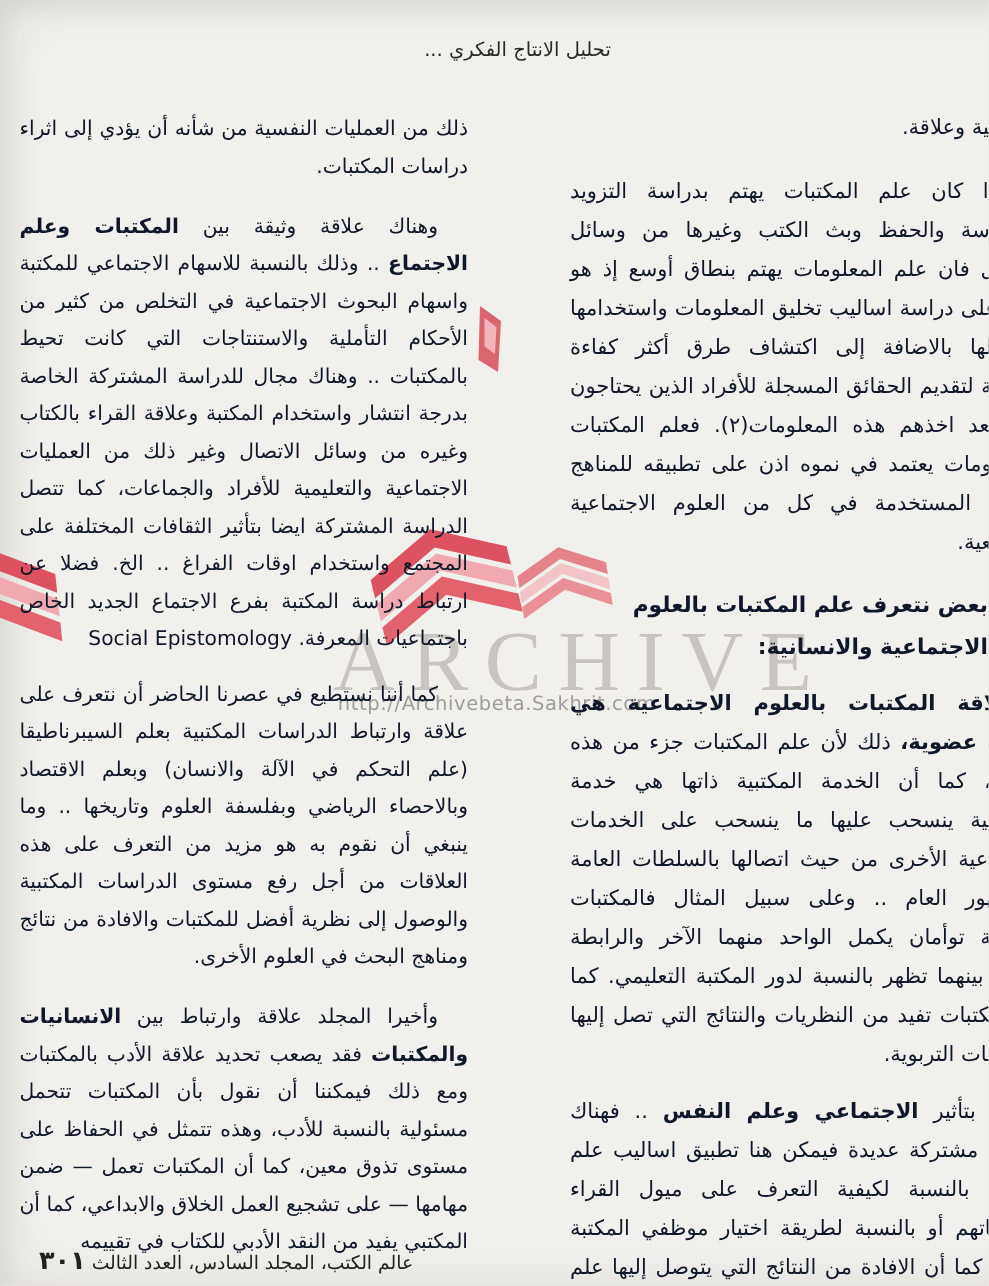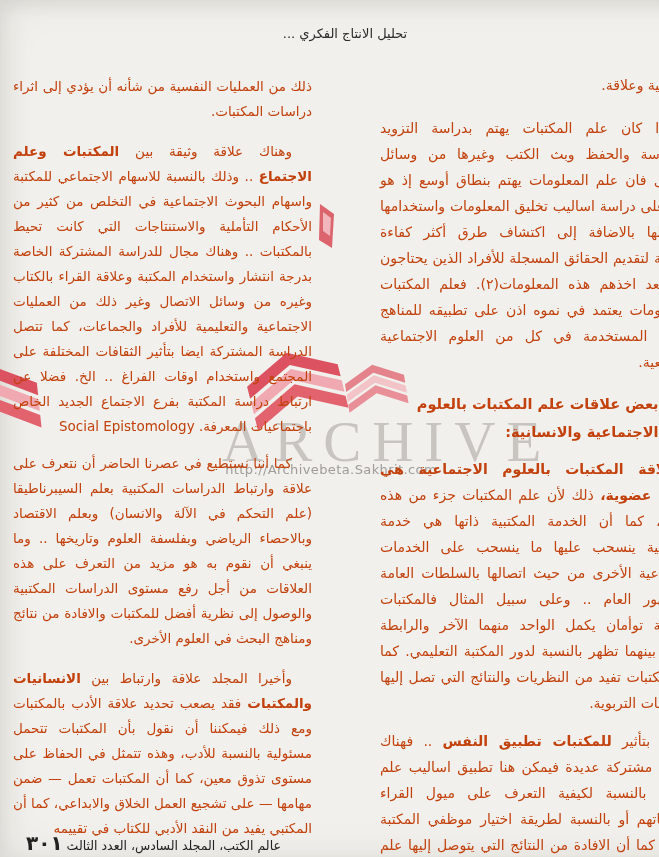--- a/index.html
+++ b/index.html
@@ -14,23 +14,23 @@
   }
   
   .header-line{
     position:absolute;top:26px;left:250px;width:190px;
     direction:rtl;text-align:center;font-size:13px;color:#2b2a28;
   }
   .footer-line{
     position:absolute;top:831px;left:26px;direction:rtl;
     font-size:12.5px;color:#22211f;z-index:3;
   }
-  .footer-line .pgnum{font-weight:bold;font-size:20px;letter-spacing:1px;}
+  .footer-line .pgnum{font-weight:bold;font-size:17px;letter-spacing:1px;}
   
-  .col{position:absolute;direction:rtl;color:#c2410c;z-index:2;}
+  .col{position:absolute;direction:rtl;color:#0f172a;z-index:2;}
   .col-right{right:11px;top:72px;width:316px;font-size:14px;line-height:26px;}
   .col-left{left:13px;top:74px;width:299px;font-size:13.5px;line-height:25px;}
   .col p{margin:0;text-align:justify;}
   .col p.sp{margin-bottom:12px;}
   .col p.sp-lg{margin-bottom:15px;}
   .col p.indent{text-indent:20px;}
   .tail-line{text-align:right !important;margin-bottom:17px !important;}
   .heading{display:flex;gap:9px;font-weight:bold;font-size:14.5px;
            line-height:28px;margin:1px 0 10px;}
   .heading .num{white-space:nowrap;}
@@ -84,24 +84,24 @@
   </svg>
 
   <div class="wm wm-word">ARCHIVE</div>
   <div class="wm wm-url">http://Archivebeta.Sakhrit.com</div>
 
   <div class="col col-right">
     <p class="tail-line">الانسانية وعلاقة.</p>
     <p class="indent sp-lg">وإذا كان علم المكتبات يهتم بدراسة التزويد والفهرسة والحفظ وبث الكتب وغيرها من وسائل الاتصال فان علم المعلومات يهتم بنطاق أوسع إذ هو يركز على دراسة اساليب تخليق المعلومات واستخدامها وتوصيلها بالاضافة إلى اكتشاف طرق أكثر كفاءة وسرعة لتقديم الحقائق المسجلة للأفراد الذين يحتاجون إليها بعد اخذهم هذه المعلومات(٢). فعلم المكتبات والمعلومات يعتمد في نموه اذن على تطبيقه للمناهج البحثية المستخدمة في كل من العلوم الاجتماعية والطبيعية.</p>
     <div class="heading">
       <span class="num">٢ —</span>
-      <span>بعض علاقات علم المكتبات بالعلوم الاجتماعية والانسانية:</span>
+      <span>بعض نتعرف علم المكتبات بالعلوم الاجتماعية والانسانية:</span>
     </div>
     <p class="indent sp"><b>علاقة المكتبات بالعلوم الاجتماعية هي علاقة عضوية،</b><span> ذلك لأن علم المكتبات جزء من هذه العلوم، كما أن الخدمة المكتبية ذاتها هي خدمة اجتماعية ينسحب عليها ما ينسحب على الخدمات الاجتماعية الأخرى من حيث اتصالها بالسلطات العامة والجمهور العام .. وعلى سبيل المثال فالمكتبات والتربية توأمان يكمل الواحد منهما الآخر والرابطة القوية بينهما تظهر بالنسبة لدور المكتبة التعليمي. كما أن المكتبات تفيد من النظريات والنتائج التي تصل إليها الدراسات التربوية.</span></p>
-    <p class="indent"><span>أما بتأثير </span><b>للمكتبات تطبيق النفس</b><span> .. فهناك جوانب مشتركة عديدة فيمكن هنا تطبيق اساليب علم النفس بالنسبة لكيفية التعرف على ميول القراء واتجاهاتهم أو بالنسبة لطريقة اختيار موظفي المكتبة الجدد، كما أن الافادة من النتائج التي يتوصل إليها علم النفس (خصوصا علم النفس الاجتماعي) بالنسبة لتحليل القراءة والقراء وتشكيل الوعي الاجتماعي وغير</span></p>
+    <p class="indent"><span>أما بتأثير </span><b>الاجتماعي وعلم النفس</b><span> .. فهناك جوانب مشتركة عديدة فيمكن هنا تطبيق اساليب علم النفس بالنسبة لكيفية التعرف على ميول القراء واتجاهاتهم أو بالنسبة لطريقة اختيار موظفي المكتبة الجدد، كما أن الافادة من النتائج التي يتوصل إليها علم النفس (خصوصا علم النفس الاجتماعي) بالنسبة لتحليل القراءة والقراء وتشكيل الوعي الاجتماعي وغير</span></p>
   </div>
 
   <div class="col col-left">
     <p class="sp-lg">ذلك من العمليات النفسية من شأنه أن يؤدي إلى اثراء دراسات المكتبات.</p>
     <p class="indent sp"><span>وهناك علاقة وثيقة بين </span><b>المكتبات وعلم الاجتماع</b><span> .. وذلك بالنسبة للاسهام الاجتماعي للمكتبة واسهام البحوث الاجتماعية في التخلص من كثير من الأحكام التأملية والاستنتاجات التي كانت تحيط بالمكتبات .. وهناك مجال للدراسة المشتركة الخاصة بدرجة انتشار واستخدام المكتبة وعلاقة القراء بالكتاب وغيره من وسائل الاتصال وغير ذلك من العمليات الاجتماعية والتعليمية للأفراد والجماعات، كما تتصل الدراسة المشتركة ايضا بتأثير الثقافات المختلفة على المجتمع واستخدام اوقات الفراغ .. الخ. فضلا عن ارتباط دراسة المكتبة بفرع الاجتماع الجديد الخاص باجتماعيات المعرفة. Social Epistomology</span></p>
     <p class="indent sp-lg">كما أننا نستطيع في عصرنا الحاضر أن نتعرف على علاقة وارتباط الدراسات المكتبية بعلم السيبرناطيقا (علم التحكم في الآلة والانسان) وبعلم الاقتصاد وبالاحصاء الرياضي وبفلسفة العلوم وتاريخها .. وما ينبغي أن نقوم به هو مزيد من التعرف على هذه العلاقات من أجل رفع مستوى الدراسات المكتبية والوصول إلى نظرية أفضل للمكتبات والافادة من نتائج ومناهج البحث في العلوم الأخرى.</p>
     <p class="indent"><span>وأخيرا المجلد علاقة وارتباط بين </span><b>الانسانيات والمكتبات</b><span> فقد يصعب تحديد علاقة الأدب بالمكتبات ومع ذلك فيمكننا أن نقول بأن المكتبات تتحمل مسئولية بالنسبة للأدب، وهذه تتمثل في الحفاظ على مستوى تذوق معين، كما أن المكتبات تعمل — ضمن مهامها — على تشجيع العمل الخلاق والابداعي، كما أن المكتبي يفيد من النقد الأدبي للكتاب في تقييمه</span></p>
   </div>
 
   <div class="footer-line">

